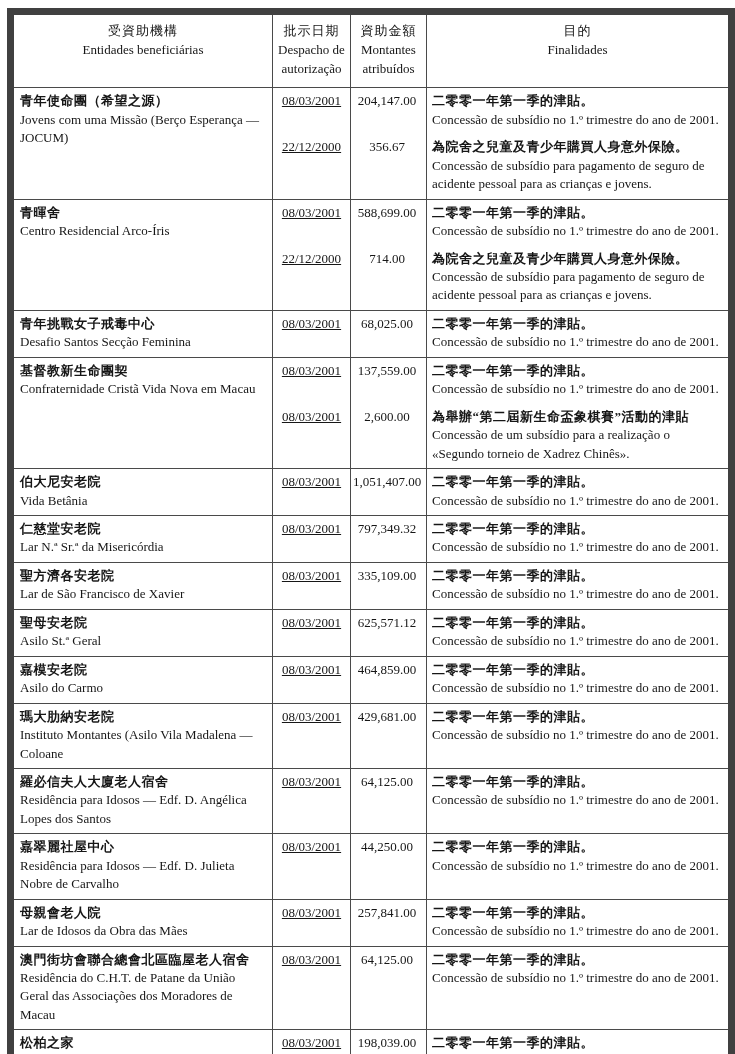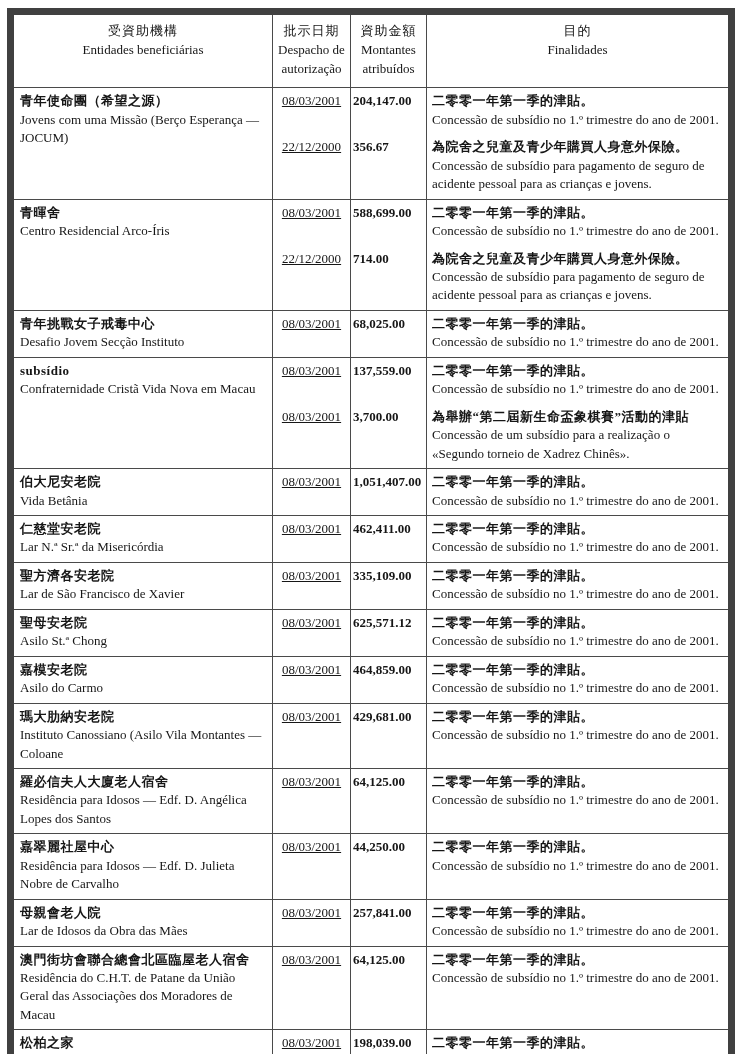--- a/index.html
+++ b/index.html
@@ -29,21 +29,21 @@
     vertical-align: top;
     padding: 7px 4px 9px;
     border-bottom: 1px solid #4a4a4a;
   }
   thead th + th { border-left: 1px solid #4a4a4a; }
   tbody td {
     vertical-align: top;
     padding: 4px 6px 5px;
   }
   td.col-date   { text-align: center; border-left: 1px solid #4a4a4a; padding-left: 2px; padding-right: 2px; text-decoration: underline; }
-  td.col-amount { text-align: left;  border-left: 1px solid #4a4a4a; padding-right: 5px; padding-left: 2px; font-weight: bold; }
+  td.col-amount { text-align: center;  border-left: 1px solid #4a4a4a; padding-right: 5px; padding-left: 2px; }
   td.col-purpose{ border-left: 1px solid #4a4a4a; padding-left: 5px; margin-top: 21px; }
   tr.group-start > td { border-top: 1px solid #4a4a4a; }
   .zh { letter-spacing: 0.5px; font-weight: bold; }
   .head-zh { letter-spacing: 1px; margin-bottom: 1px; }
 </style>
 </head>
 <body>
 
 <div class="page">
   <table class="subsidy-table">
@@ -110,44 +110,44 @@
           <td class="col-date">22/12/2000</td>
           <td class="col-amount">714.00</td>
           <td class="col-purpose">
             <div class="zh">為院舍之兒童及青少年購買人身意外保險。</div>
             <div class="pt">Concessão de subsídio para pagamento de seguro de acidente pessoal para as crianças e jovens.</div>
           </td>
         </tr>
         <tr class="group-start">
           <td class="col-entity" rowspan="1">
             <div class="zh">青年挑戰女子戒毒中心</div>
-            <div class="pt">Desafio Jovem Secção Instituto</div>
+            <div class="pt">Desafio Santos Secção Feminina</div>
           </td>
           <td class="col-date">08/03/2001</td>
           <td class="col-amount">68,025.00</td>
           <td class="col-purpose">
             <div class="zh">二零零一年第一季的津貼。</div>
             <div class="pt">Concessão de subsídio no 1.º trimestre do ano de 2001.</div>
           </td>
         </tr>
         <tr class="group-start">
           <td class="col-entity" rowspan="2">
-            <div class="zh">subsídio</div>
+            <div class="zh">基督教新生命團契</div>
             <div class="pt">Confraternidade Cristã Vida Nova em Macau</div>
           </td>
           <td class="col-date">08/03/2001</td>
           <td class="col-amount">137,559.00</td>
           <td class="col-purpose">
             <div class="zh">二零零一年第一季的津貼。</div>
             <div class="pt">Concessão de subsídio no 1.º trimestre do ano de 2001.</div>
           </td>
         </tr>
         <tr>
           <td class="col-date">08/03/2001</td>
-          <td class="col-amount">3,700.00</td>
+          <td class="col-amount">2,600.00</td>
           <td class="col-purpose">
             <div class="zh">為舉辦“第二屆新生命盃象棋賽”活動的津貼</div>
             <div class="pt">Concessão de um subsídio para a realização o «Segundo torneio de Xadrez Chinês».</div>
           </td>
         </tr>
         <tr class="group-start">
           <td class="col-entity" rowspan="1">
             <div class="zh">伯大尼安老院</div>
             <div class="pt">Vida Betânia</div>
           </td>
@@ -157,42 +157,42 @@
             <div class="zh">二零零一年第一季的津貼。</div>
             <div class="pt">Concessão de subsídio no 1.º trimestre do ano de 2001.</div>
           </td>
         </tr>
         <tr class="group-start">
           <td class="col-entity" rowspan="1">
             <div class="zh">仁慈堂安老院</div>
             <div class="pt">Lar N.ª Sr.ª da Misericórdia</div>
           </td>
           <td class="col-date">08/03/2001</td>
-          <td class="col-amount">462,411.00</td>
+          <td class="col-amount">797,349.32</td>
           <td class="col-purpose">
             <div class="zh">二零零一年第一季的津貼。</div>
             <div class="pt">Concessão de subsídio no 1.º trimestre do ano de 2001.</div>
           </td>
         </tr>
         <tr class="group-start">
           <td class="col-entity" rowspan="1">
             <div class="zh">聖方濟各安老院</div>
             <div class="pt">Lar de São Francisco de Xavier</div>
           </td>
           <td class="col-date">08/03/2001</td>
           <td class="col-amount">335,109.00</td>
           <td class="col-purpose">
             <div class="zh">二零零一年第一季的津貼。</div>
             <div class="pt">Concessão de subsídio no 1.º trimestre do ano de 2001.</div>
           </td>
         </tr>
         <tr class="group-start">
           <td class="col-entity" rowspan="1">
             <div class="zh">聖母安老院</div>
-            <div class="pt">Asilo St.ª Chong</div>
+            <div class="pt">Asilo St.ª Geral</div>
           </td>
           <td class="col-date">08/03/2001</td>
           <td class="col-amount">625,571.12</td>
           <td class="col-purpose">
             <div class="zh">二零零一年第一季的津貼。</div>
             <div class="pt">Concessão de subsídio no 1.º trimestre do ano de 2001.</div>
           </td>
         </tr>
         <tr class="group-start">
           <td class="col-entity" rowspan="1">
@@ -202,21 +202,21 @@
           <td class="col-date">08/03/2001</td>
           <td class="col-amount">464,859.00</td>
           <td class="col-purpose">
             <div class="zh">二零零一年第一季的津貼。</div>
             <div class="pt">Concessão de subsídio no 1.º trimestre do ano de 2001.</div>
           </td>
         </tr>
         <tr class="group-start">
           <td class="col-entity" rowspan="1">
             <div class="zh">瑪大肋納安老院</div>
-            <div class="pt">Instituto Canossiano (Asilo Vila Montantes — Coloane</div>
+            <div class="pt">Instituto Montantes (Asilo Vila Madalena — Coloane</div>
           </td>
           <td class="col-date">08/03/2001</td>
           <td class="col-amount">429,681.00</td>
           <td class="col-purpose">
             <div class="zh">二零零一年第一季的津貼。</div>
             <div class="pt">Concessão de subsídio no 1.º trimestre do ano de 2001.</div>
           </td>
         </tr>
         <tr class="group-start">
           <td class="col-entity" rowspan="1">

